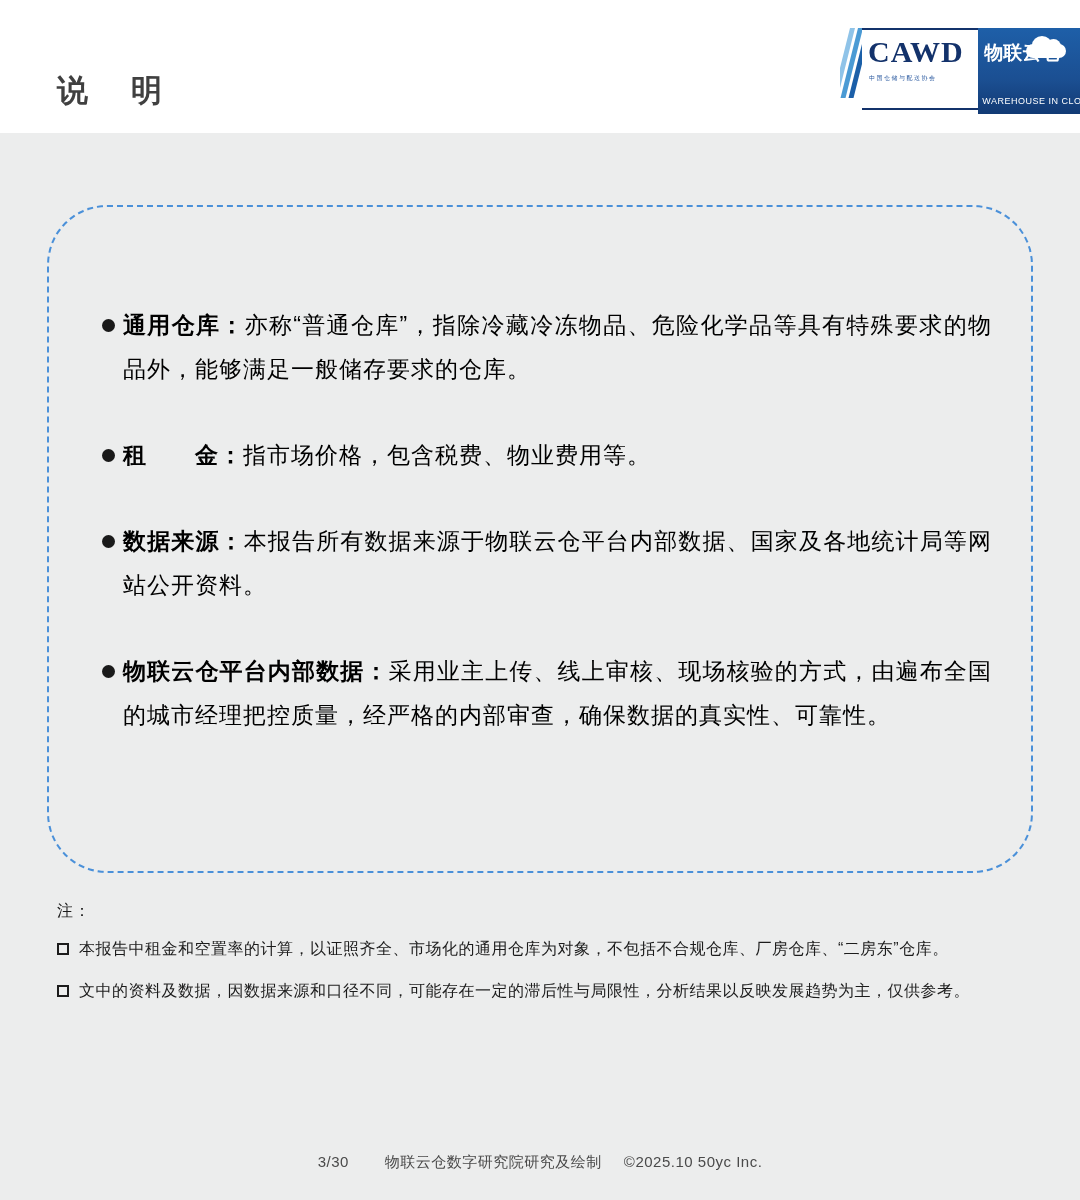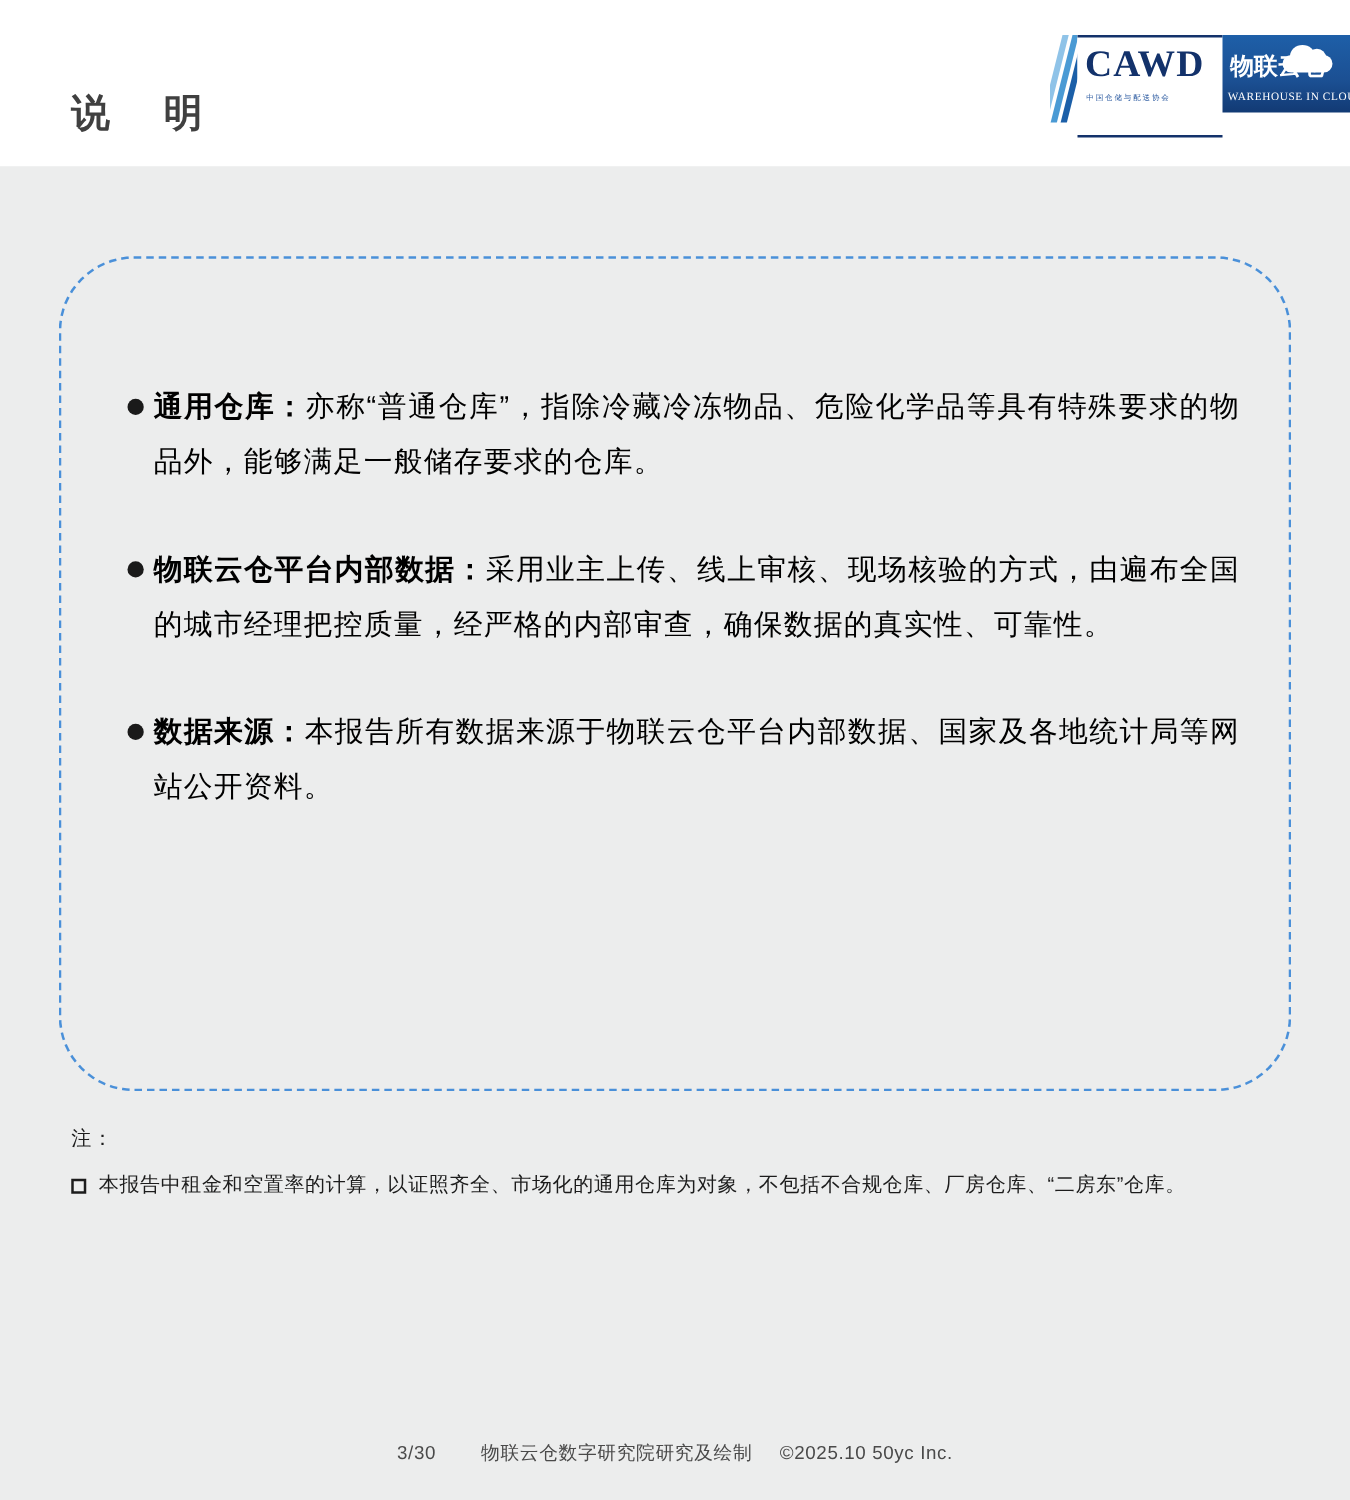--- a/index.html
+++ b/index.html
@@ -82,25 +82,24 @@
     position: absolute;
     left: 7px;
     top: 44px;
     font-size: 6px;
     color: #2b5aa0;
     letter-spacing: 1.5px;
     white-space: nowrap;
   }
   .logo-wlyc {
     width: 112px;
-    height: 62px;
+    height: 86px;
     background: linear-gradient(180deg, #1e5fa8 0%, #1b4f92 60%, #123a74 100%);
     position: relative;
     overflow: hidden;
-    font-family: Liberation Serif, serif;
   }
   .logo-wlyc .cloud {
     position: absolute;
     right: 10px;
     top: 6px;
     width: 48px;
     height: 26px;
   }
   .logo-wlyc .cloud .c1 {
     position: absolute;
@@ -280,44 +279,54 @@
 
   <div class="bullets">
 
     <div class="bullet-item">
       <div class="bullet-dot"></div>
       <div class="bullet-text">
         <span class="lead">通用仓库：</span><span>亦称“普通仓库”，指除冷藏冷冻物品、危险化学品等具有特殊要求的物品外，能够满足一般储存要求的仓库。</span>
       </div>
     </div>
 
+    <div class="bullet-item">
+      <div class="bullet-dot"></div>
+      <div class="bullet-text">
+        <span class="lead">租　　金：</span><span>指市场价格，包含税费、物业费用等。</span>
+      </div>
+    </div>
+
+    <div class="bullet-item">
+      <div class="bullet-dot"></div>
+      <div class="bullet-text">
+        <span class="lead">数据来源：</span><span>本报告所有数据来源于物联云仓平台内部数据、国家及各地统计局等网站公开资料。</span>
+      </div>
+    </div>
 
     <div class="bullet-item">
       <div class="bullet-dot"></div>
       <div class="bullet-text">
         <span class="lead">物联云仓平台内部数据：</span><span>采用业主上传、线上审核、现场核验的方式，由遍布全国的城市经理把控质量，经严格的内部审查，确保数据的真实性、可靠性。</span>
       </div>
     </div>
 
-    <div class="bullet-item">
-      <div class="bullet-dot"></div>
-      <div class="bullet-text">
-        <span class="lead">数据来源：</span><span>本报告所有数据来源于物联云仓平台内部数据、国家及各地统计局等网站公开资料。</span>
-      </div>
-    </div>
-
   </div>
 
   <div class="notes">
     <div class="notes-title">注：</div>
 
     <div class="note-row">
       <div class="note-marker"></div>
       <div class="note-text">本报告中租金和空置率的计算，以证照齐全、市场化的通用仓库为对象，不包括不合规仓库、厂房仓库、“二房东”仓库。</div>
     </div>
 
+    <div class="note-row">
+      <div class="note-marker"></div>
+      <div class="note-text">文中的资料及数据，因数据来源和口径不同，可能存在一定的滞后性与局限性，分析结果以反映发展趋势为主，仅供参考。</div>
+    </div>
   </div>
 
   <div class="footer">
     <span class="page-num">3/30</span><span class="credit">物联云仓数字研究院研究及绘制</span><span class="credit-copy">©2025.10 50yc Inc.</span>
   </div>
 
 </div>
 
 </body></html>

